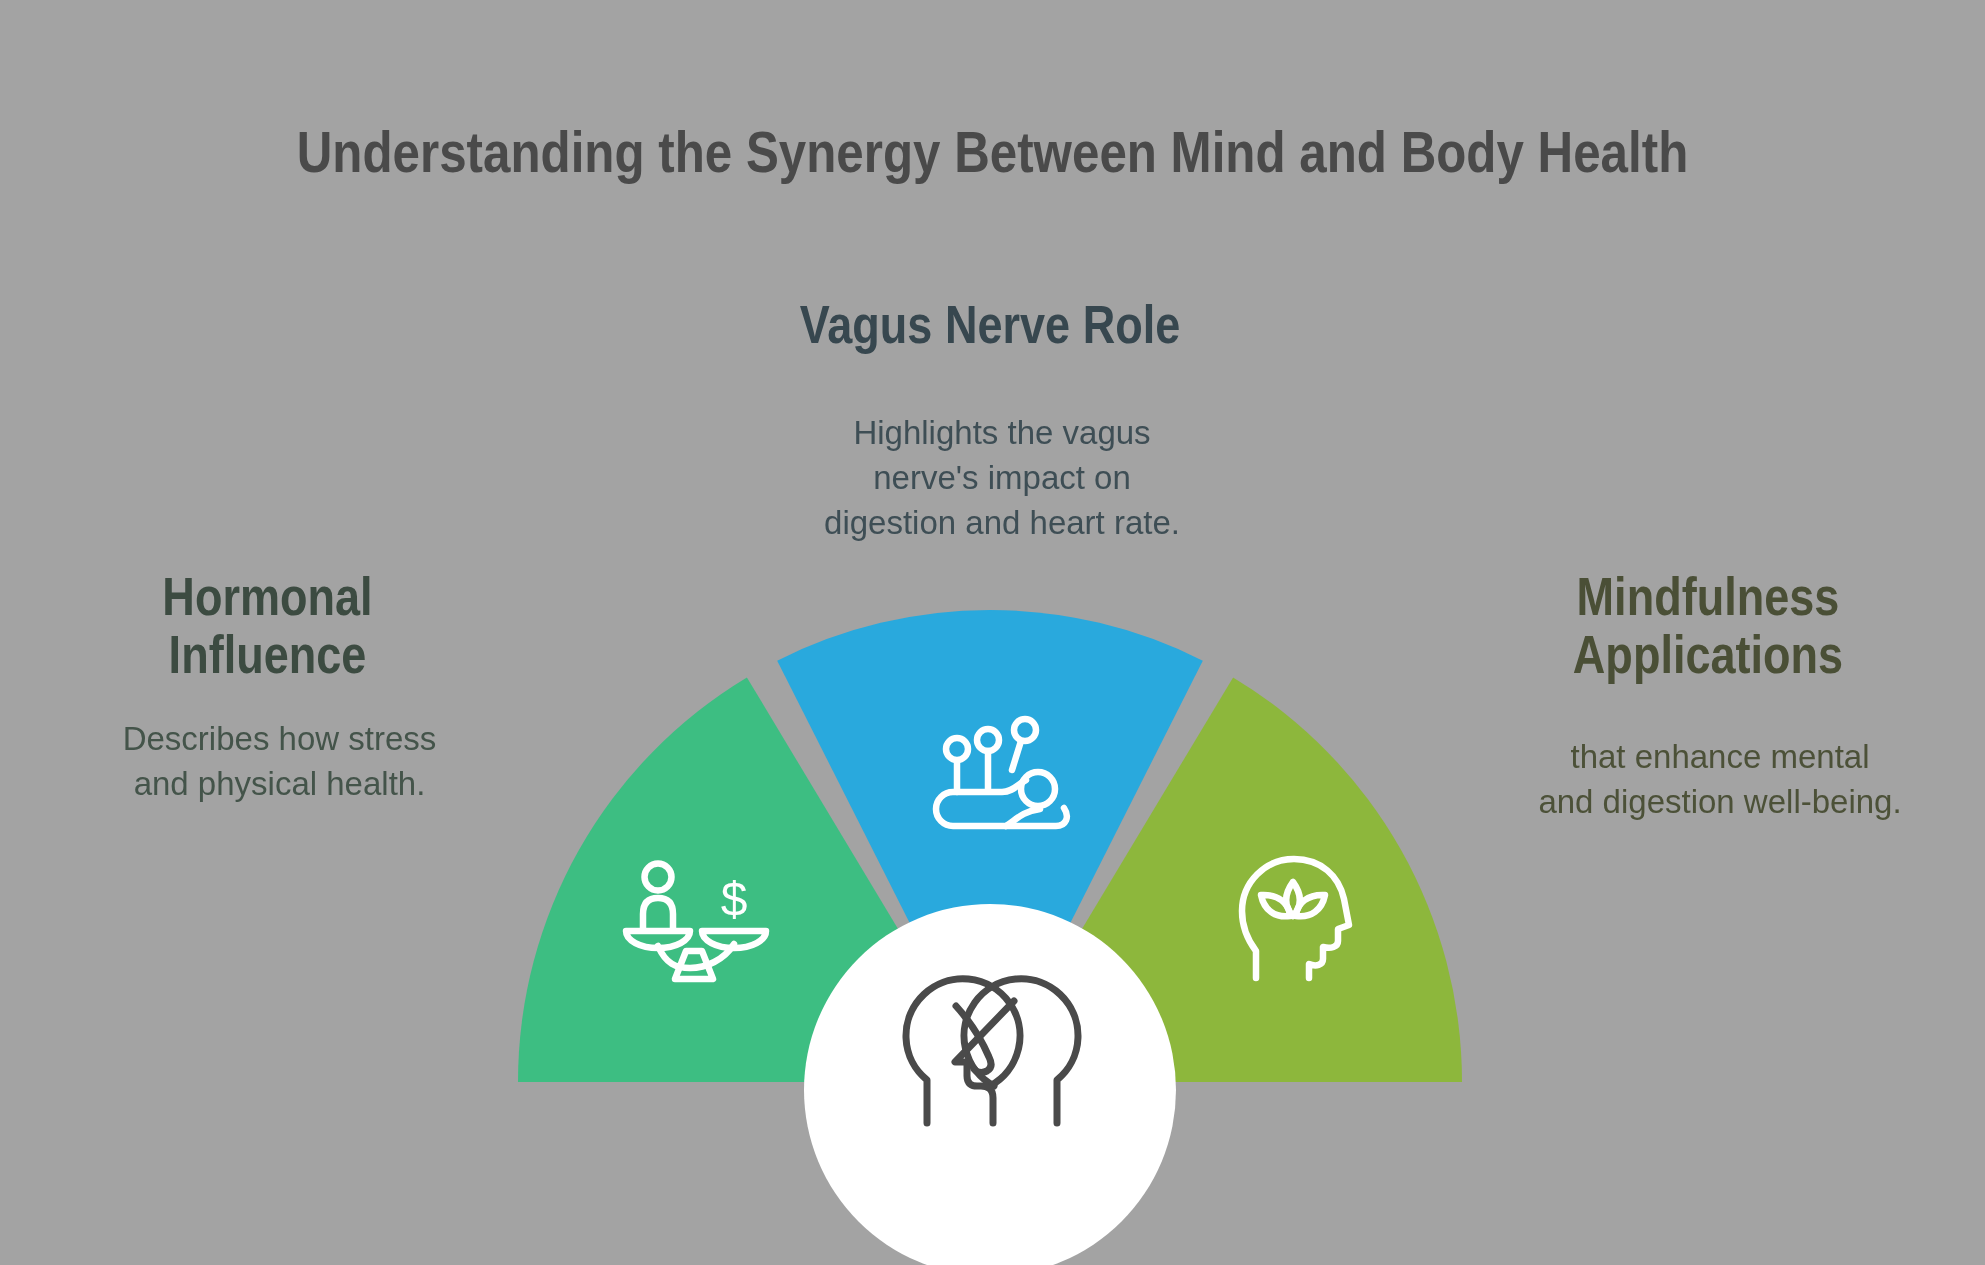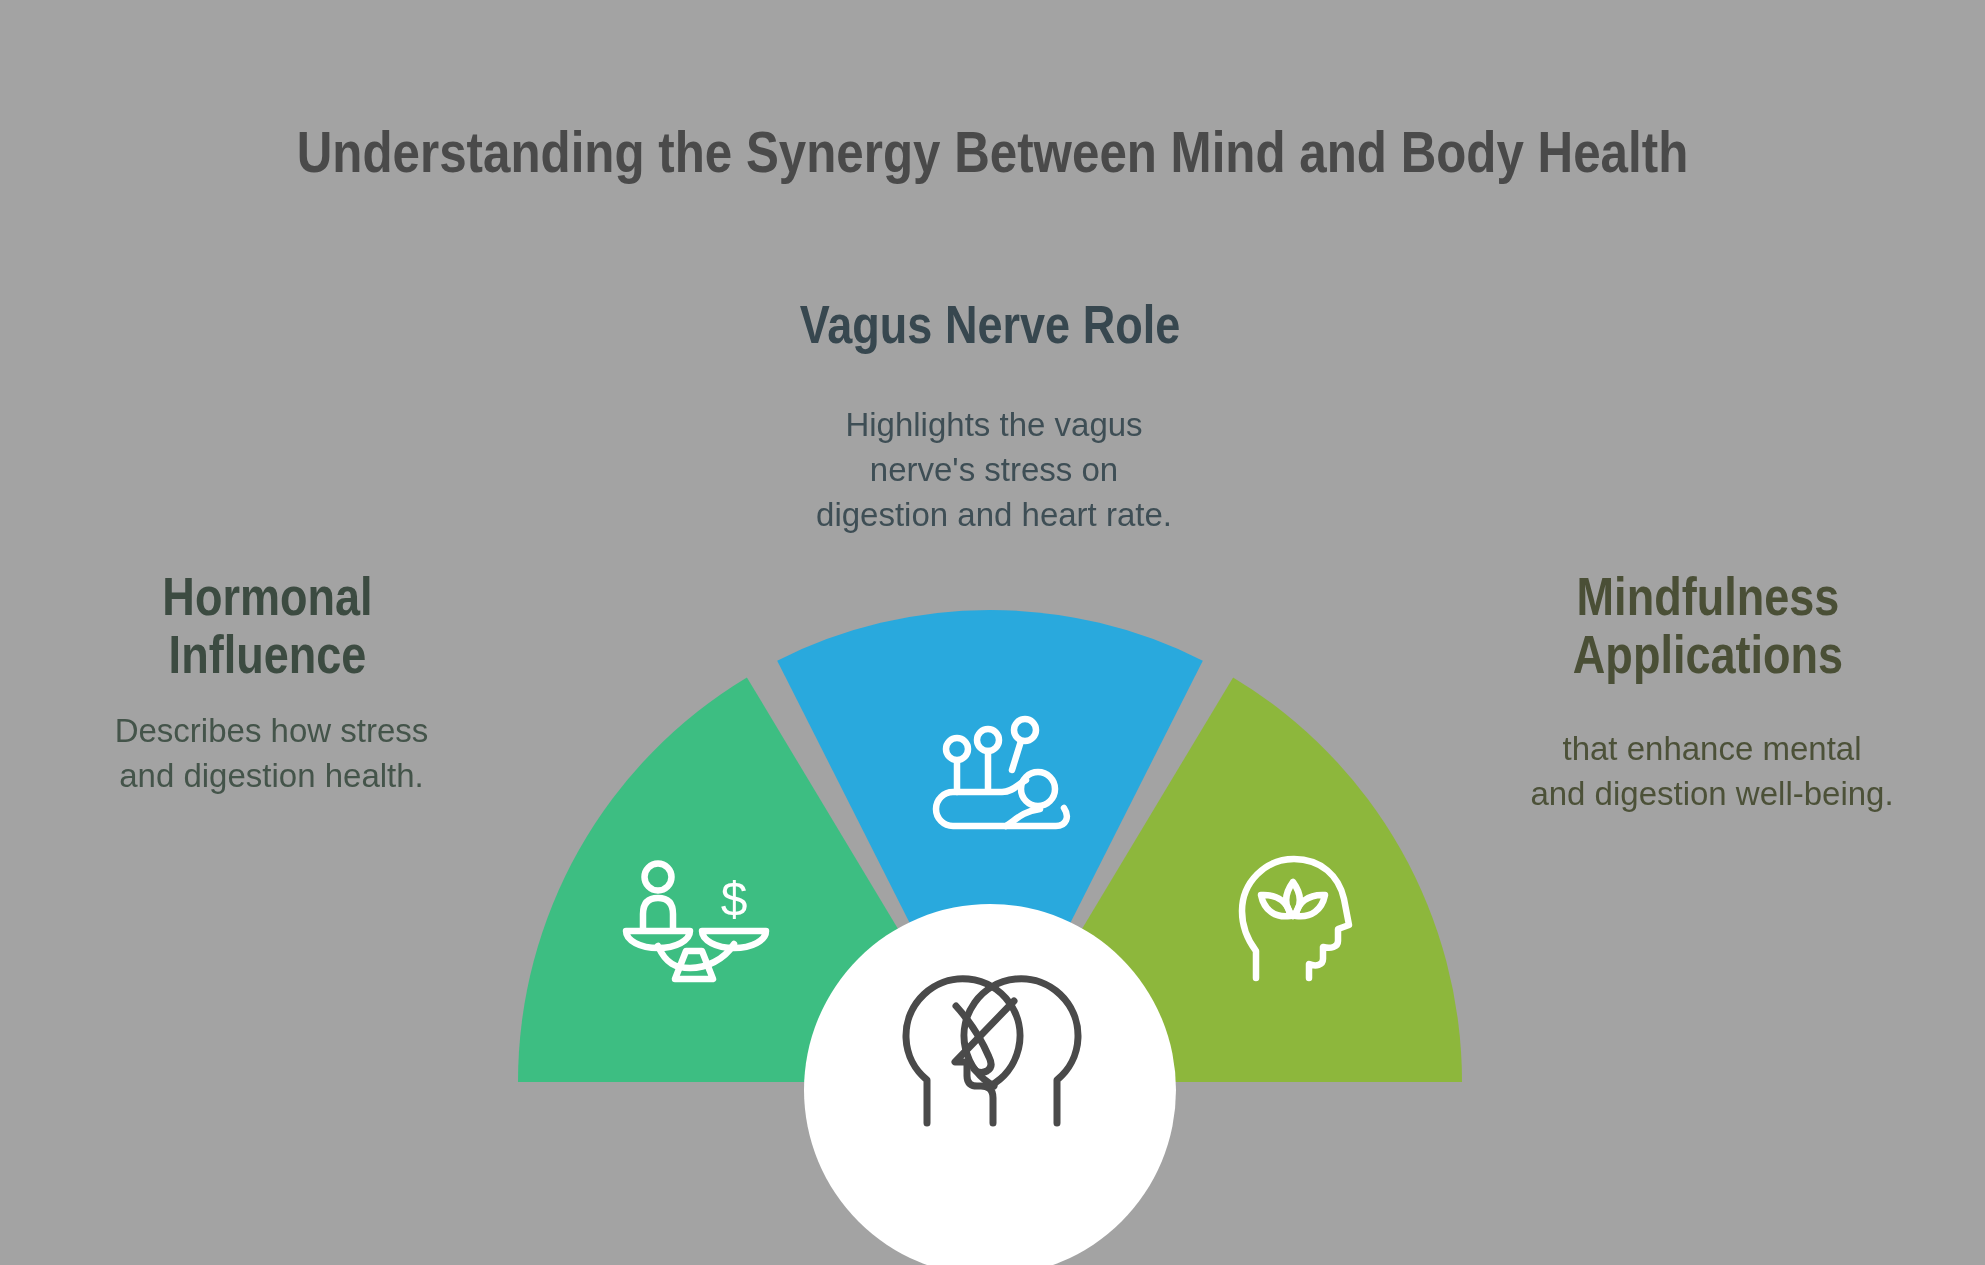--- a/index.html
+++ b/index.html
@@ -36,21 +36,21 @@
     margin: 0;
     text-align: center;
     font-weight: bold;
     font-size: 53px;
     line-height: 58px;
     transform: scaleX(0.85);
     transform-origin: 50% 50%;
     white-space: nowrap;
   }
   .bodytext {
-    margin: 4px;
+    margin: 12px;
     text-align: center;
     font-size: 33px;
     line-height: 45px;
     font-weight: normal;
   }
   .block { position: absolute; }
   .col-vagus-heading   { top: 296px;  left: 690px;  width: 600px; color: #37474f; }
   .col-vagus-body      { top: 398px;  left: 690px;  width: 600px; color: #3e4e55; }
   .col-hormonal-head   { top: 568px;  left: 40px;   width: 455px; color: #3c4b41; }
   .col-hormonal-body   { top: 704px;  left: 40px;   width: 455px; color: #44544a; }
@@ -70,31 +70,31 @@
 </head>
 <body>
 
 <div class="stage">
 
   <h1 class="title">Understanding the Synergy Between Mind and Body Health</h1>
 
   <h2 class="heading block col-vagus-heading">Vagus Nerve Role</h2>
   <div class="bodytext block col-vagus-body">
     <div>Highlights the vagus</div>
-    <div>nerve's stress on</div>
+    <div>nerve's impact on</div>
     <div>digestion and heart rate.</div>
   </div>
 
   <h2 class="heading block col-hormonal-head">
     <div>Hormonal</div>
     <div>Influence</div>
   </h2>
   <div class="bodytext block col-hormonal-body">
     <div>Describes how stress</div>
-    <div>and digestion health.</div>
+    <div>and physical health.</div>
   </div>
 
   <h2 class="heading block col-mindful-head">
     <div>Mindfulness</div>
     <div>Applications</div>
   </h2>
   <div class="bodytext block col-mindful-body">
     <div>that enhance mental</div>
     <div>and digestion well-being.</div>
   </div>

